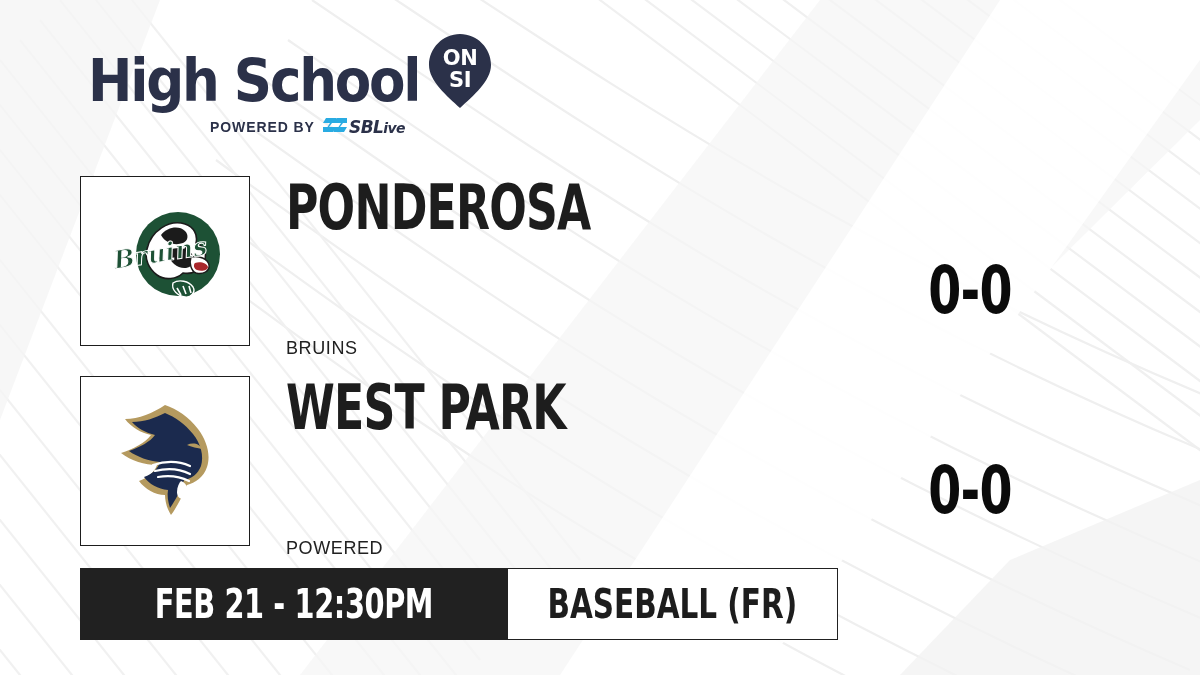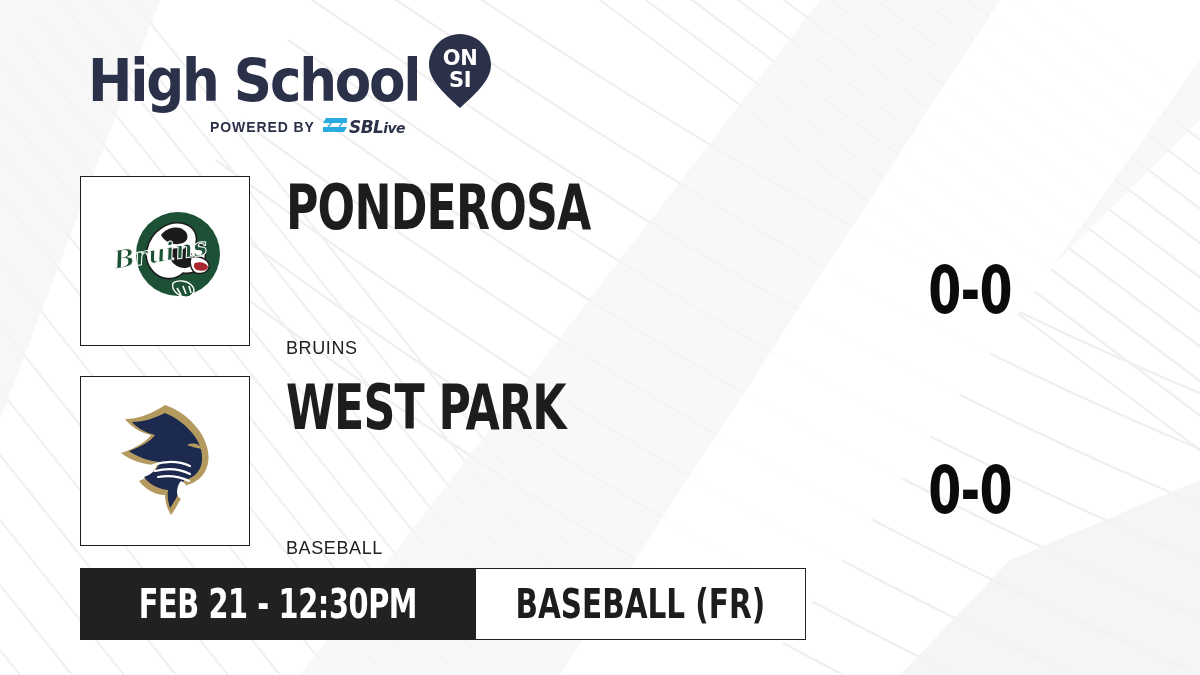--- a/index.html
+++ b/index.html
@@ -120,21 +120,21 @@
   #info-bar {
     position:absolute;
     left:80px; top:568px;
     height:72px;
     display:flex; align-items:stretch;
     z-index:6;
   }
   #info-date {
     background:#212121;
     display:flex; align-items:center; justify-content:center;
-    padding:0 24px;
+    padding:0 40px;
   }
   #info-date-text {
     font-family:"DejaVu Sans", sans-serif;
     font-weight:700;
     font-stretch:condensed;
     font-size:40px;
     line-height:40px;
     letter-spacing:-0.5px;
     color:#ffffff;
     transform:scaleX(0.80);
@@ -298,21 +298,21 @@
       <path d="M58 74 C70 70, 84 70, 95 75" stroke="#ffffff" stroke-width="2.2" fill="none" stroke-linecap="round"></path>
       <path d="M60 80 C72 77, 85 78, 95 83" stroke="#ffffff" stroke-width="2.2" fill="none" stroke-linecap="round"></path>
       <path d="M63 86 C74 84, 86 86, 94 90" stroke="#ffffff" stroke-width="2.2" fill="none" stroke-linecap="round"></path>
 
       <path d="M92 54 C98 51, 105 53, 107 58 C103 57, 96 56, 92 54 Z" fill="#b59a5f"></path>
 
       <path d="M86 90 C92 92, 95 100, 91 106 C87 110, 82 107, 82 101 C82 96, 84 92, 86 90 Z" fill="#ffffff"></path>
     </svg>
   </div>
   <div id="team-name-2" class="team-name">WEST PARK</div>
-  <div id="team-mascot-2" class="team-mascot">BASEBALL</div>
+  <div id="team-mascot-2" class="team-mascot">POWERED</div>
   <div id="team-score-2" class="team-score">0-0</div>
 
   <div id="info-bar">
     <div id="info-date">
       <span id="info-date-text">FEB 21 - 12:30PM</span>
     </div>
     <div id="info-sport">
       <span id="info-sport-text">BASEBALL (FR)</span>
     </div>
   </div>

